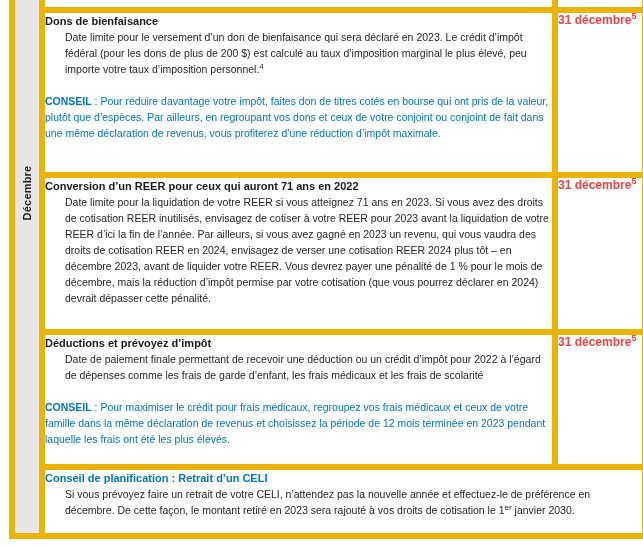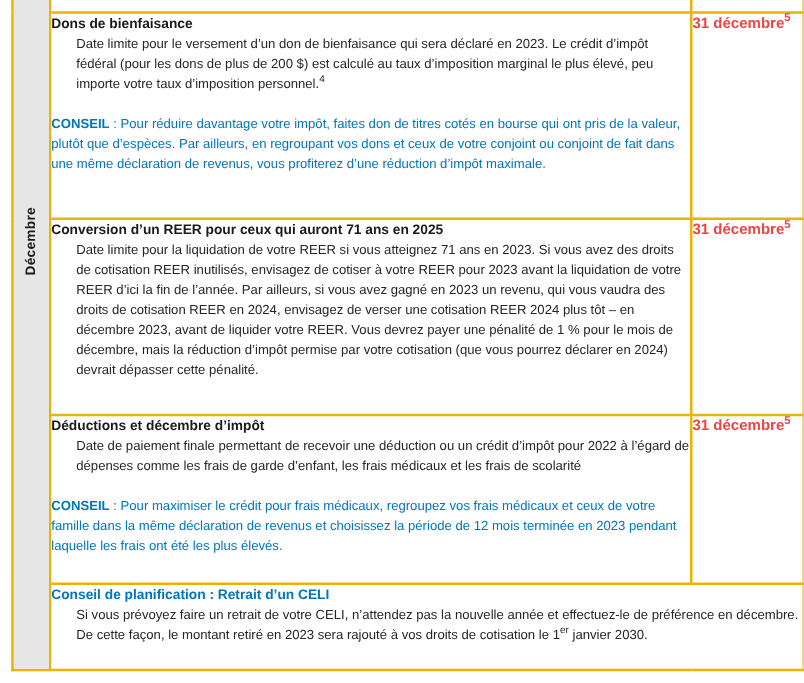--- a/index.html
+++ b/index.html
@@ -18,21 +18,21 @@
     position: absolute;
     left: 9px;
     top: 0;
     width: 633px;
     border-collapse: collapse;
     table-layout: fixed;
     border: 1px solid #595959;
     border-top: none;
   }
   table.cal td {
-    border: 2px solid #eab308;
+    border: 6px solid #eab308;
     vertical-align: top;
     padding: 0;
   }
   tr.stub { height: 10px; }
   tr.stub td { border-top: none; }
   td.month {
     border-top: none;
     background: #e6e6e6;
     position: relative;
   }
@@ -115,29 +115,29 @@
       <td class="main-cell">
         <div class="row-title">Dons de bienfaisance</div>
         <p class="body"><span>Date limite pour le versement d’un don de bienfaisance qui sera déclaré en 2023. Le crédit d’impôt fédéral (pour les dons de plus de 200 $) est calculé au taux d’imposition marginal le plus élevé, peu importe votre taux d’imposition personnel.</span><sup class="fn">4</sup></p>
         <p class="conseil"><span class="conseil-label">CONSEIL</span><span> : Pour réduire davantage votre impôt, faites don de titres cotés en bourse qui ont pris de la valeur, plutôt que d’espèces. Par ailleurs, en regroupant vos dons et ceux de votre conjoint ou conjoint de fait dans une même déclaration de revenus, vous profiterez d’une réduction d’impôt maximale.</span></p>
       </td>
       <td class="date-cell"><span>31 décembre</span><sup class="fn">5</sup></td>
     </tr>
 
     <tr style="height:157px">
       <td class="main-cell">
-        <div class="row-title">Conversion d’un REER pour ceux qui auront 71 ans en 2025</div>
+        <div class="row-title">Conversion d’un REER pour ceux qui auront 71 ans en 2022</div>
         <p class="body"><span>Date limite pour la liquidation de votre REER si vous atteignez 71 ans en 2023. Si vous avez des droits de cotisation REER inutilisés, envisagez de cotiser à votre REER pour 2023 avant la liquidation de votre REER d’ici la fin de l’année. Par ailleurs, si vous avez gagné en 2023 un revenu, qui vous vaudra des droits de cotisation REER en 2024, envisagez de verser une cotisation REER 2024 plus tôt – en décembre 2023, avant de liquider votre REER. Vous devrez payer une pénalité de 1 % pour le mois de décembre, mais la réduction d’impôt permise par votre cotisation (que vous pourrez déclarer en 2024) devrait dépasser cette pénalité.</span></p>
       </td>
       <td class="date-cell"><span>31 décembre</span><sup class="fn">5</sup></td>
     </tr>
 
     <tr style="height:135px">
       <td class="main-cell">
-        <div class="row-title">Déductions et décembre d’impôt</div>
+        <div class="row-title">Déductions et prévoyez d’impôt</div>
         <p class="body"><span>Date de paiement finale permettant de recevoir une déduction ou un crédit d’impôt pour 2022 à l’égard de dépenses comme les frais de garde d’enfant, les frais médicaux et les frais de scolarité</span></p>
         <p class="conseil"><span class="conseil-label">CONSEIL</span><span> : Pour maximiser le crédit pour frais médicaux, regroupez vos frais médicaux et ceux de votre famille dans la même déclaration de revenus et choisissez la période de 12 mois terminée en 2023 pendant laquelle les frais ont été les plus élevés.</span></p>
       </td>
       <td class="date-cell"><span>31 décembre</span><sup class="fn">5</sup></td>
     </tr>
 
     <tr style="height:69px">
       <td class="footer-cell" colspan="2">
         <div class="footer-title">Conseil de planification : Retrait d’un CELI</div>
         <p class="body"><span>Si vous prévoyez faire un retrait de votre CELI, n’attendez pas la nouvelle année et effectuez-le de préférence en décembre. De cette façon, le montant retiré en 2023 sera rajouté à vos droits de cotisation le 1</span><sup class="fn">er</sup><span> janvier 2030.</span></p>

